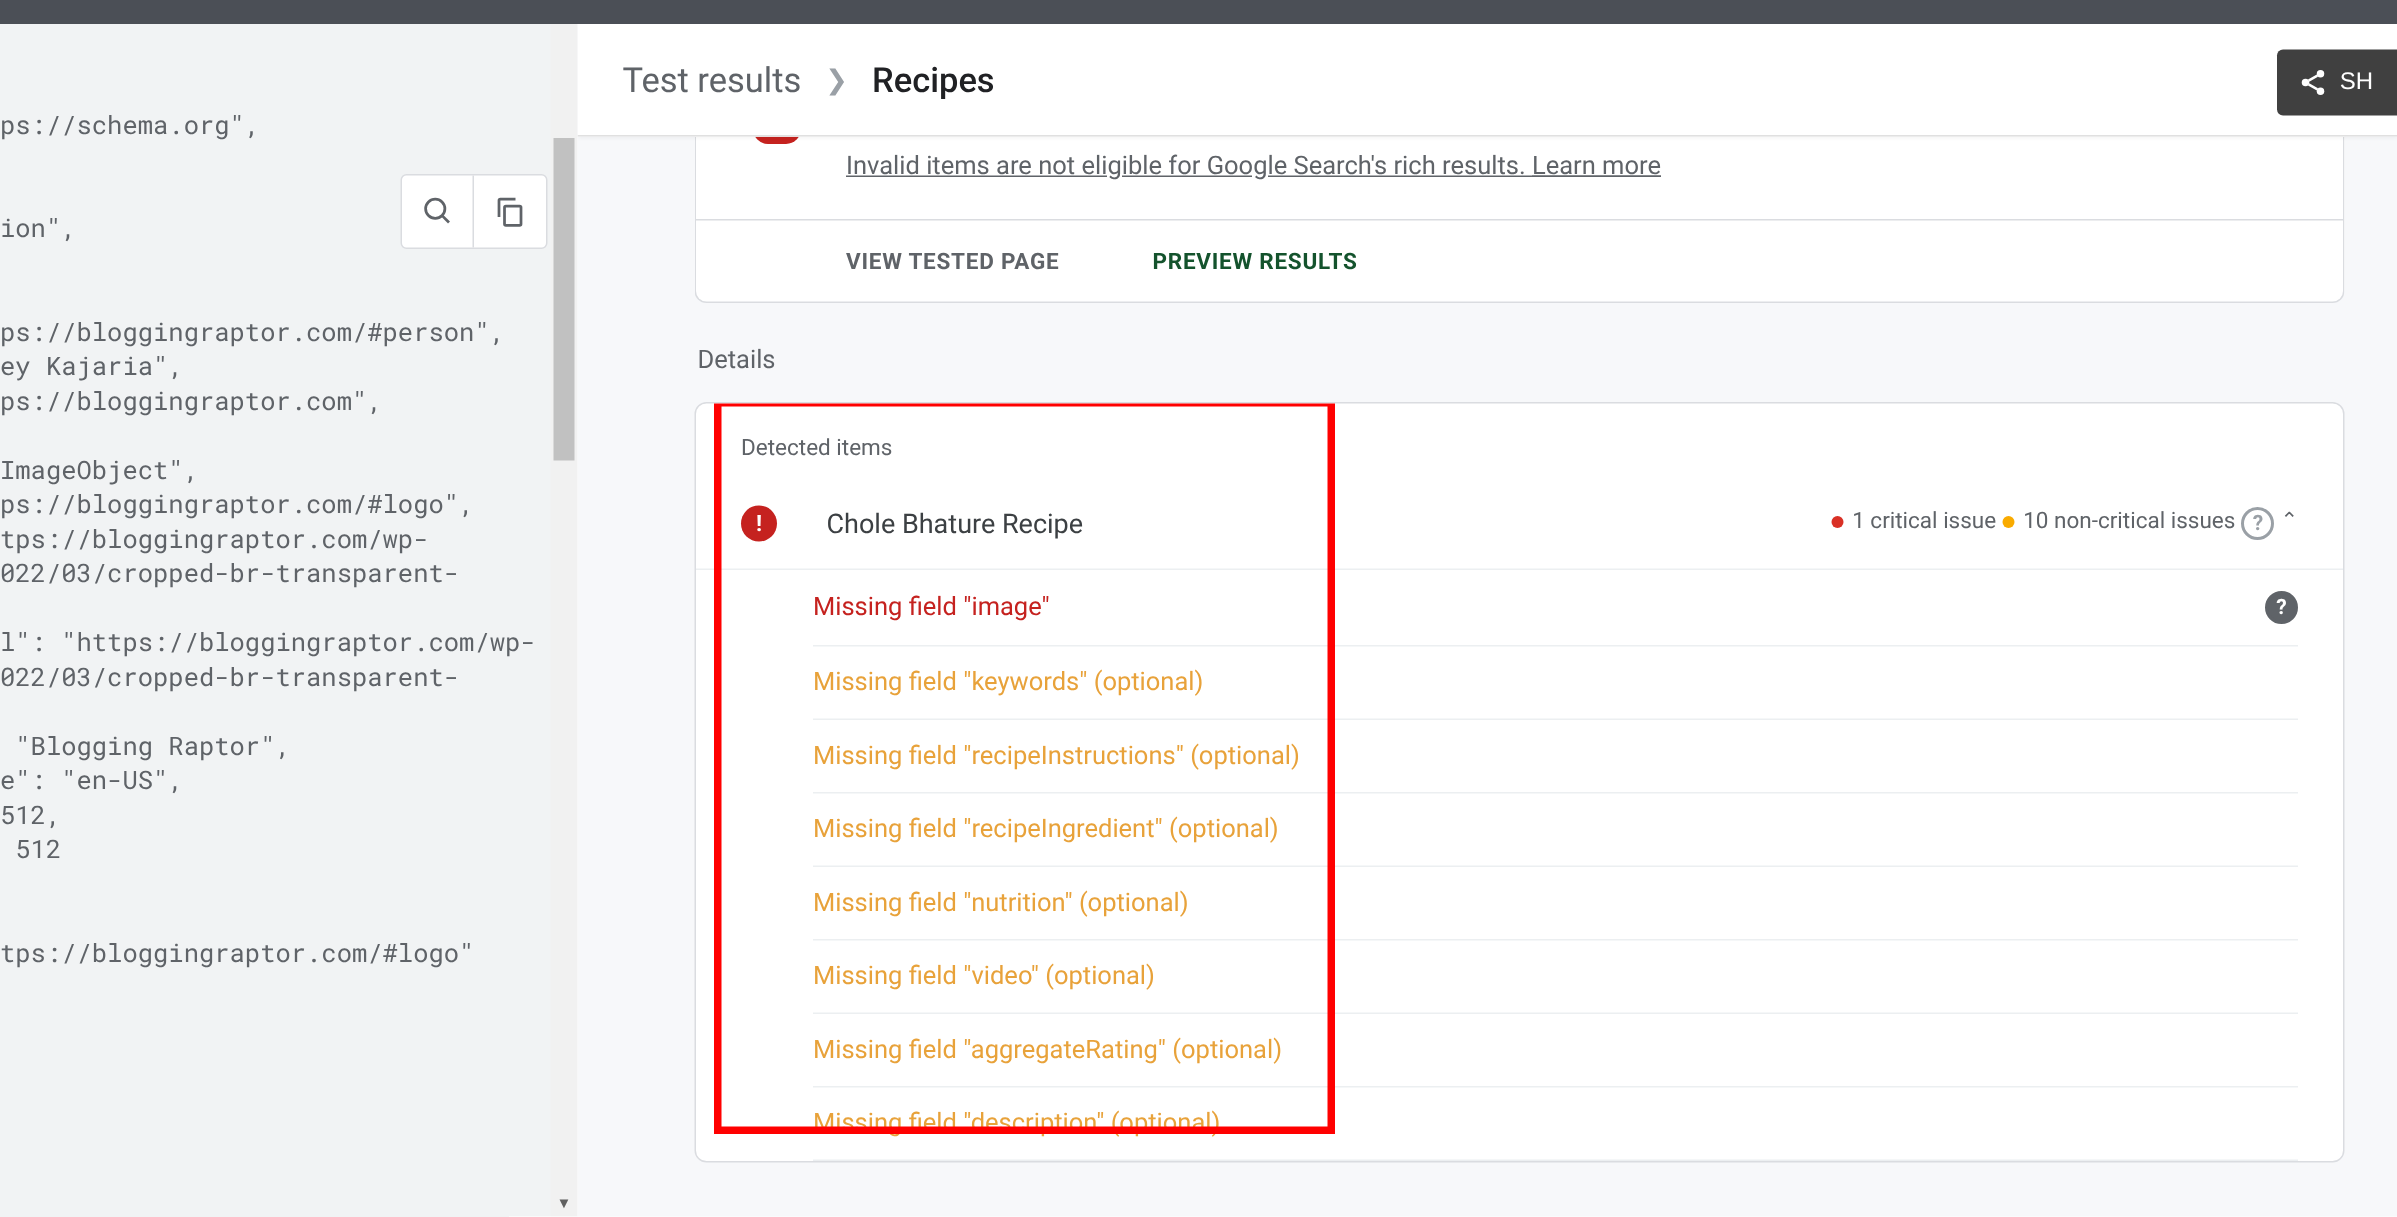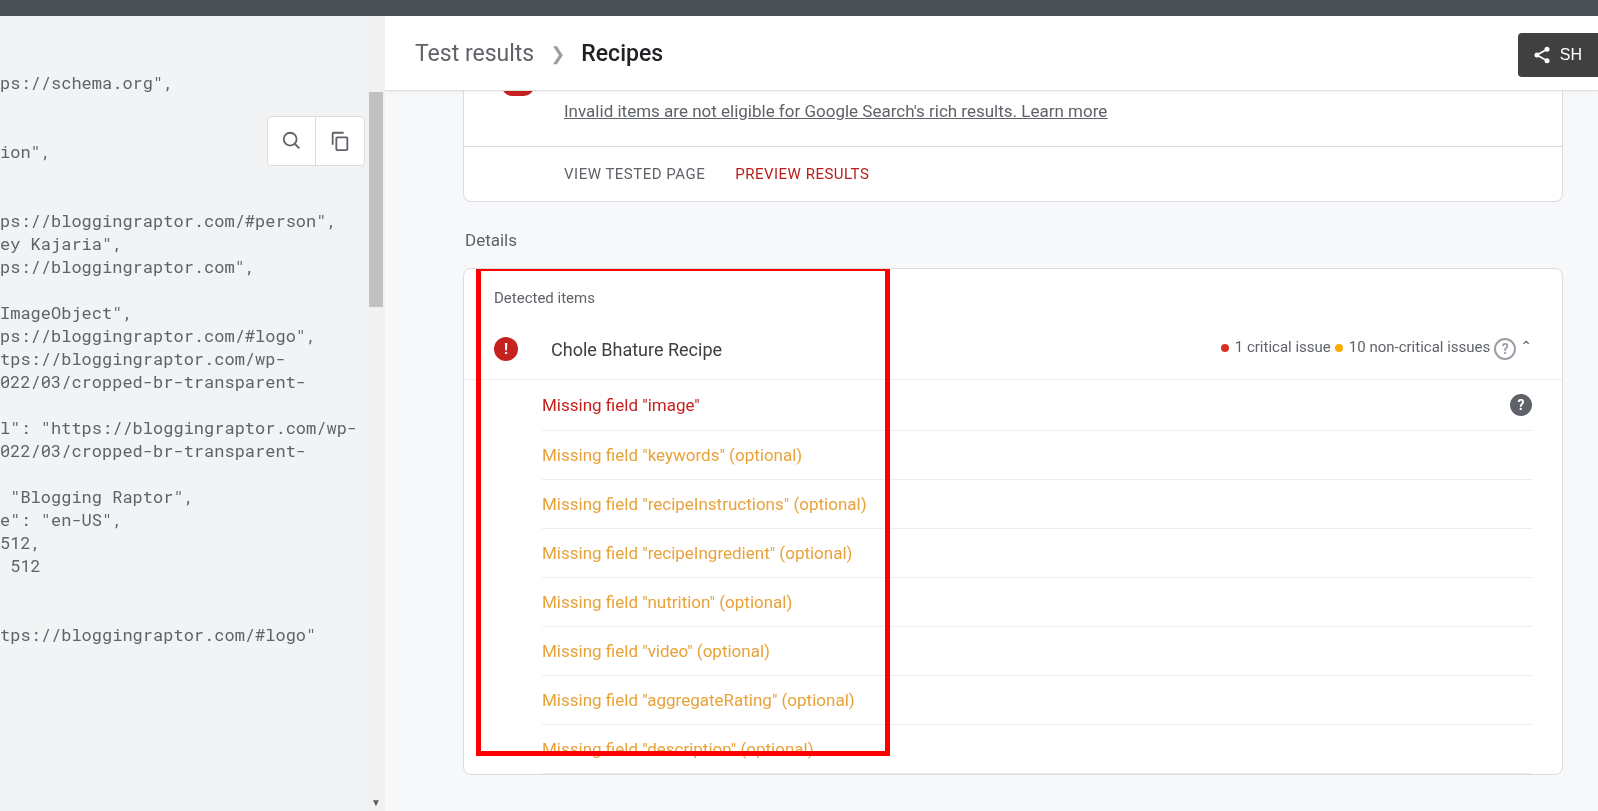--- a/index.html
+++ b/index.html
@@ -177,29 +177,30 @@
     text-decoration: underline;
   }
   .card-actions {
     border-top: 1px solid #dadce0;
     padding: 18px 30px 18px 100px;
     display: flex;
     gap: 30px;
   }
   .action-link {
     font-size: 15px;
-    font-weight: 400;
+    font-weight: 700;
     letter-spacing: 0.5px;
     color: #5f6368;
     cursor: pointer;
     text-align: center;
   }
   .action-link.disabled {
-    color: #b91c1c;
+    color: #14532d;
     cursor: default;
+    margin-left: 32px;
   }
   .details-label {
     font-size: 17px;
     color: #5f6368;
     margin: 28px 0 18px 2px;
   }
   .details-card {
     position: relative;
   }
   .detected-header {

